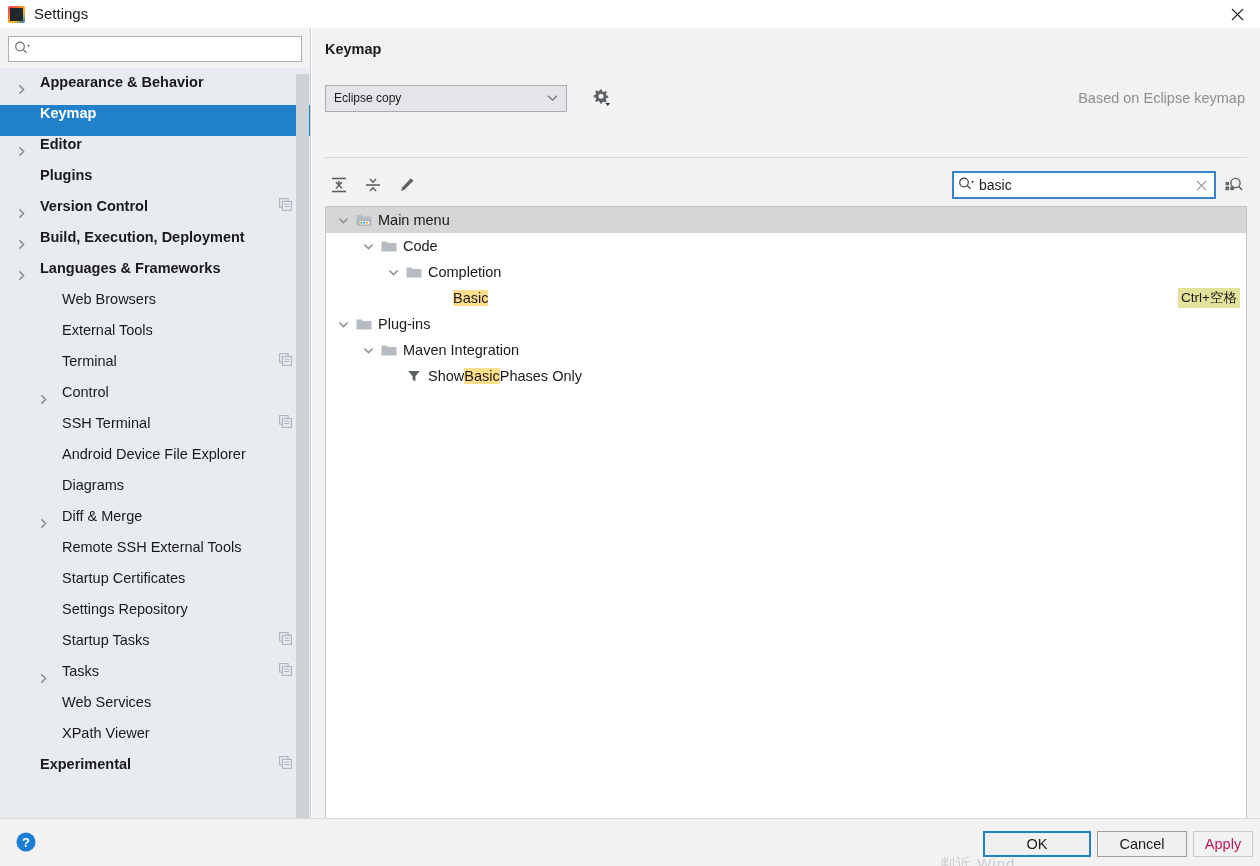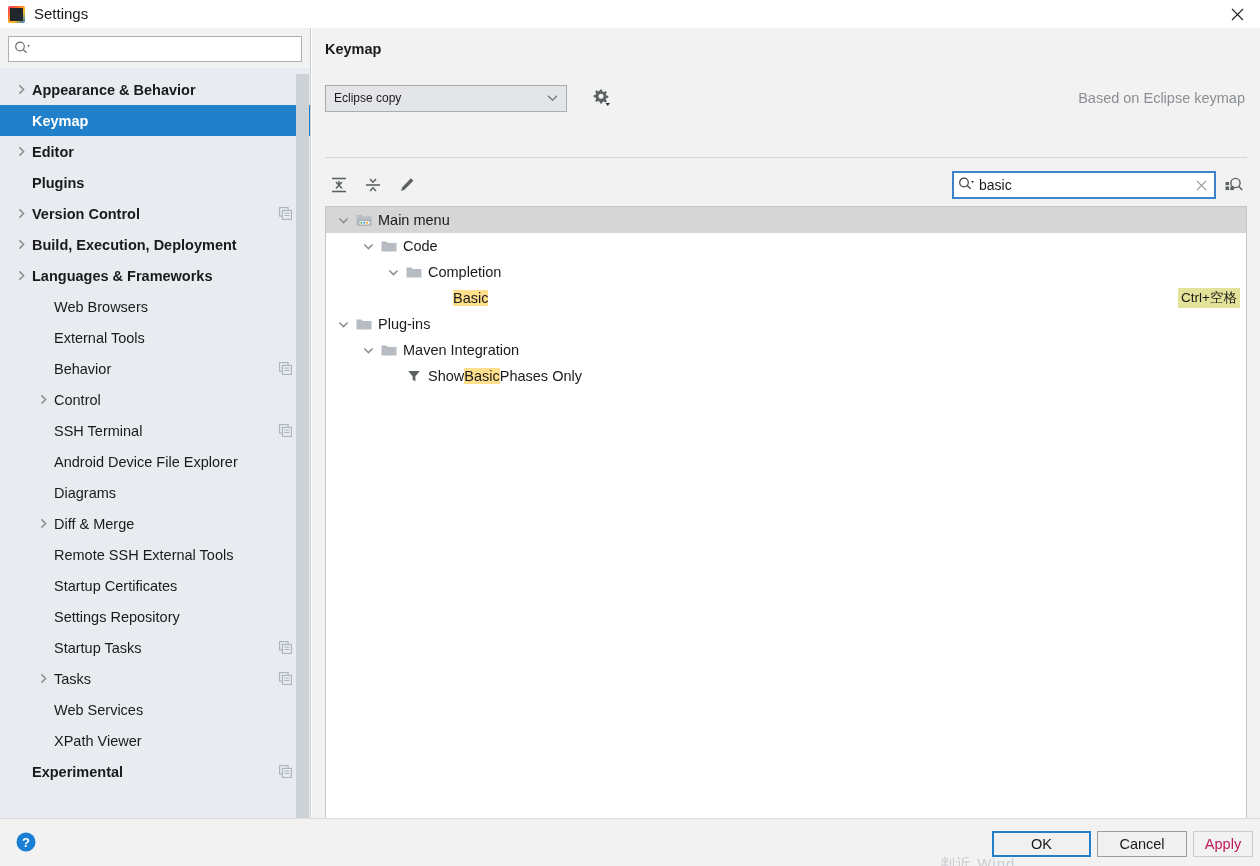--- a/index.html
+++ b/index.html
@@ -89,26 +89,27 @@
   .nav-list {
     position: absolute;
     top: 46px; left: 0;
     width: 311px;
     bottom: 0;
     overflow: hidden;
     background: #e8ecf0;
   }
   .nav-item {
     height: 31px;
-    display: flex; align-items: center;
+    display: flex; 
     padding-left: 0px;
     position: relative;
     cursor: default;
     font-size: 14.5px;
     color: #1a1a1a;
+    gap: 8px;
   }
   .nav-item .twisty {
     width: 22px; min-width: 22px;
     display: flex; align-items: center; justify-content: center;
   }
   .nav-item .label { white-space: nowrap; }
   .nav-item.depth0 > .twisty { margin-left: 10px; }
   .nav-item.depth0 .label { font-weight: bold; }
   .nav-item.depth1 { padding-left: 32px; }
   .nav-item.depth1 > .twisty { margin-left: 0; }
@@ -274,21 +275,21 @@
     position: absolute; top: 12px;
     height: 26px;
     background: #f0f0f0;
     border: 1px solid #9a9ea2;
     font-size: 14.5px;
     color: #1a1a1a;
     font-family: "Liberation Sans", sans-serif;
     display: flex; align-items: center; justify-content: center;
     cursor: default;
   }
-  .btn.ok { right: 169px; width: 99px; border: 2px solid #2080c9; background:#f0f0f0; }
+  .btn.ok { right: 169px; width: 108px; border: 2px solid #2080c9; background:#f0f0f0; }
   .btn.cancel { right: 73px; width: 90px; }
   .btn.apply { right: 7px; width: 60px; color: #be185d; border-color: #c9cccf; background: #f2f2f2; margin-left: 8px; }
   .bleed {
     position: absolute; left: 940px; top: 855px;
     font-size: 15px; color: #c9ccd0;
     white-space: nowrap;
     letter-spacing: 1px;
   }
 </style>
 </head>
@@ -383,21 +384,21 @@
         <div class="nav-item depth1">
           <span class="twisty"></span>
           <span class="label">Web Browsers</span>
         </div>
         <div class="nav-item depth1">
           <span class="twisty"></span>
           <span class="label">External Tools</span>
         </div>
         <div class="nav-item depth1">
           <span class="twisty"></span>
-          <span class="label">Behavior</span>
+          <span class="label">Terminal</span>
           <span class="nav-badge">
             <svg width="13" height="13" viewBox="0 0 13 13">
               <rect x="0.6" y="0.6" width="8.5" height="8.5" fill="none" stroke="#aab3bd" stroke-width="1.1"></rect>
               <rect x="3.4" y="3.4" width="9" height="9" fill="#e8ecf0" stroke="#aab3bd" stroke-width="1.1"></rect>
               <rect x="5.4" y="5.6" width="5" height="1" fill="#aab3bd"></rect>
               <rect x="5.4" y="8" width="5" height="1" fill="#aab3bd"></rect>
             </svg>
           </span>
         </div>
         <div class="nav-item depth1">

